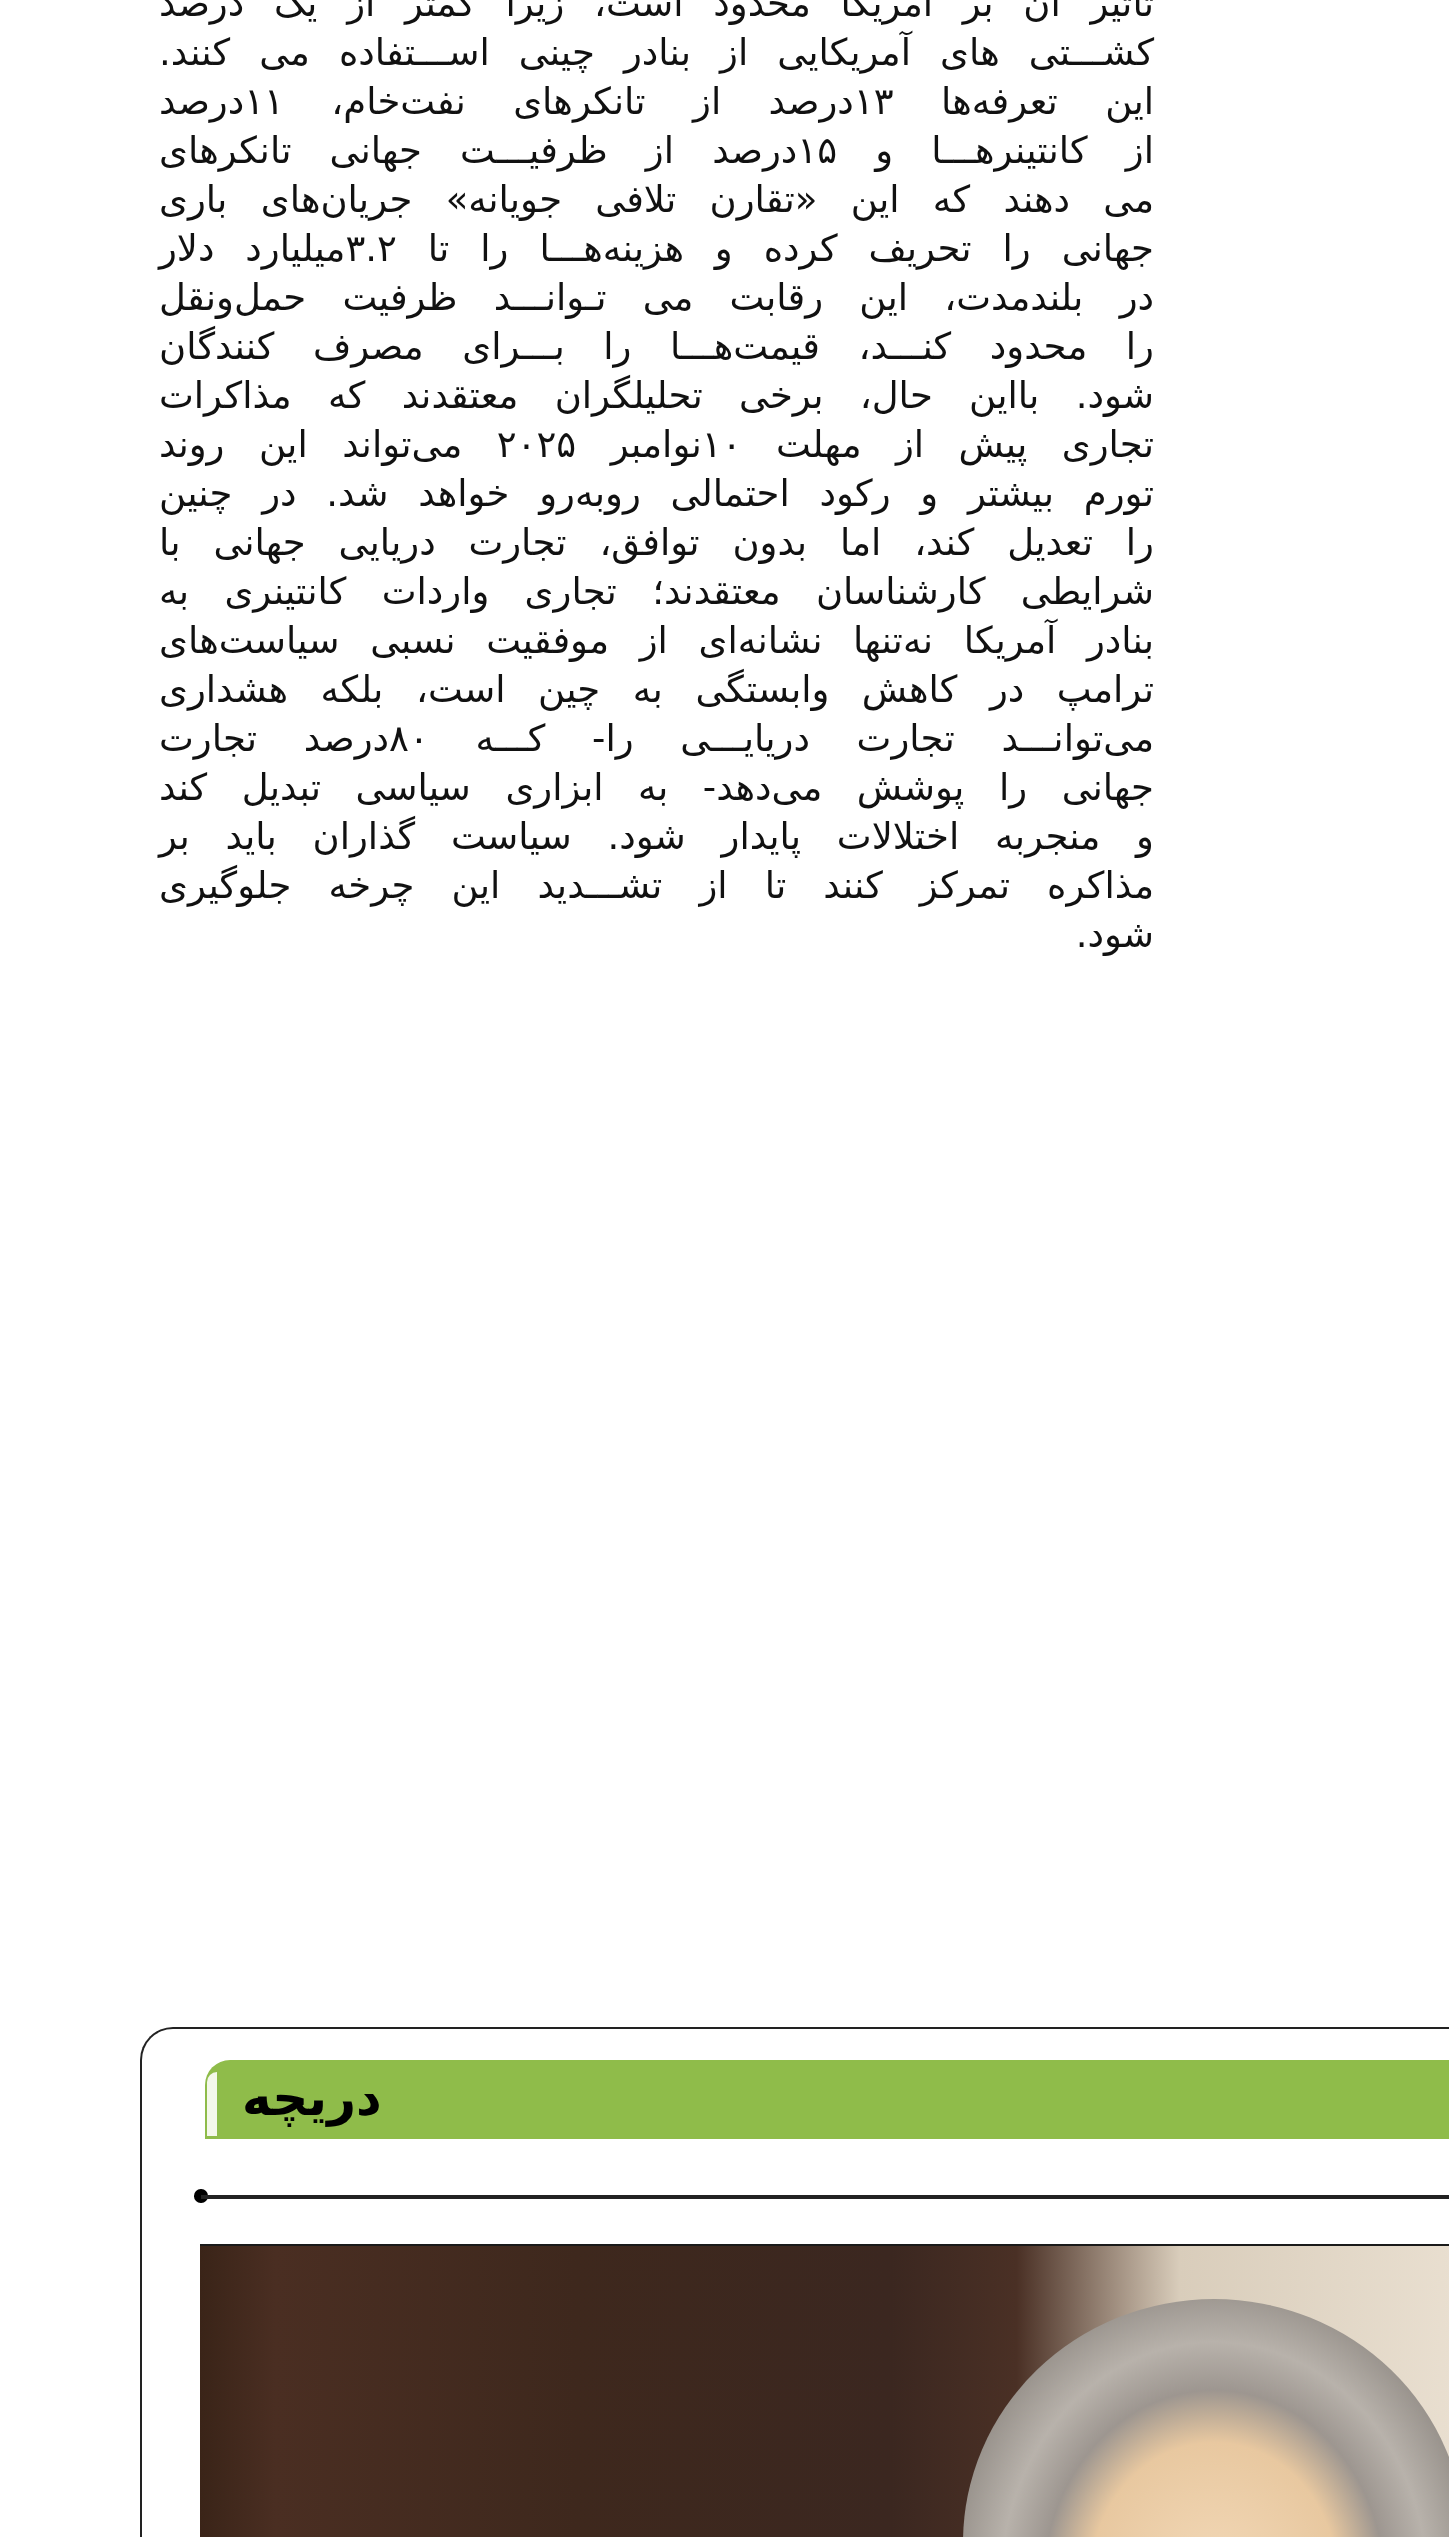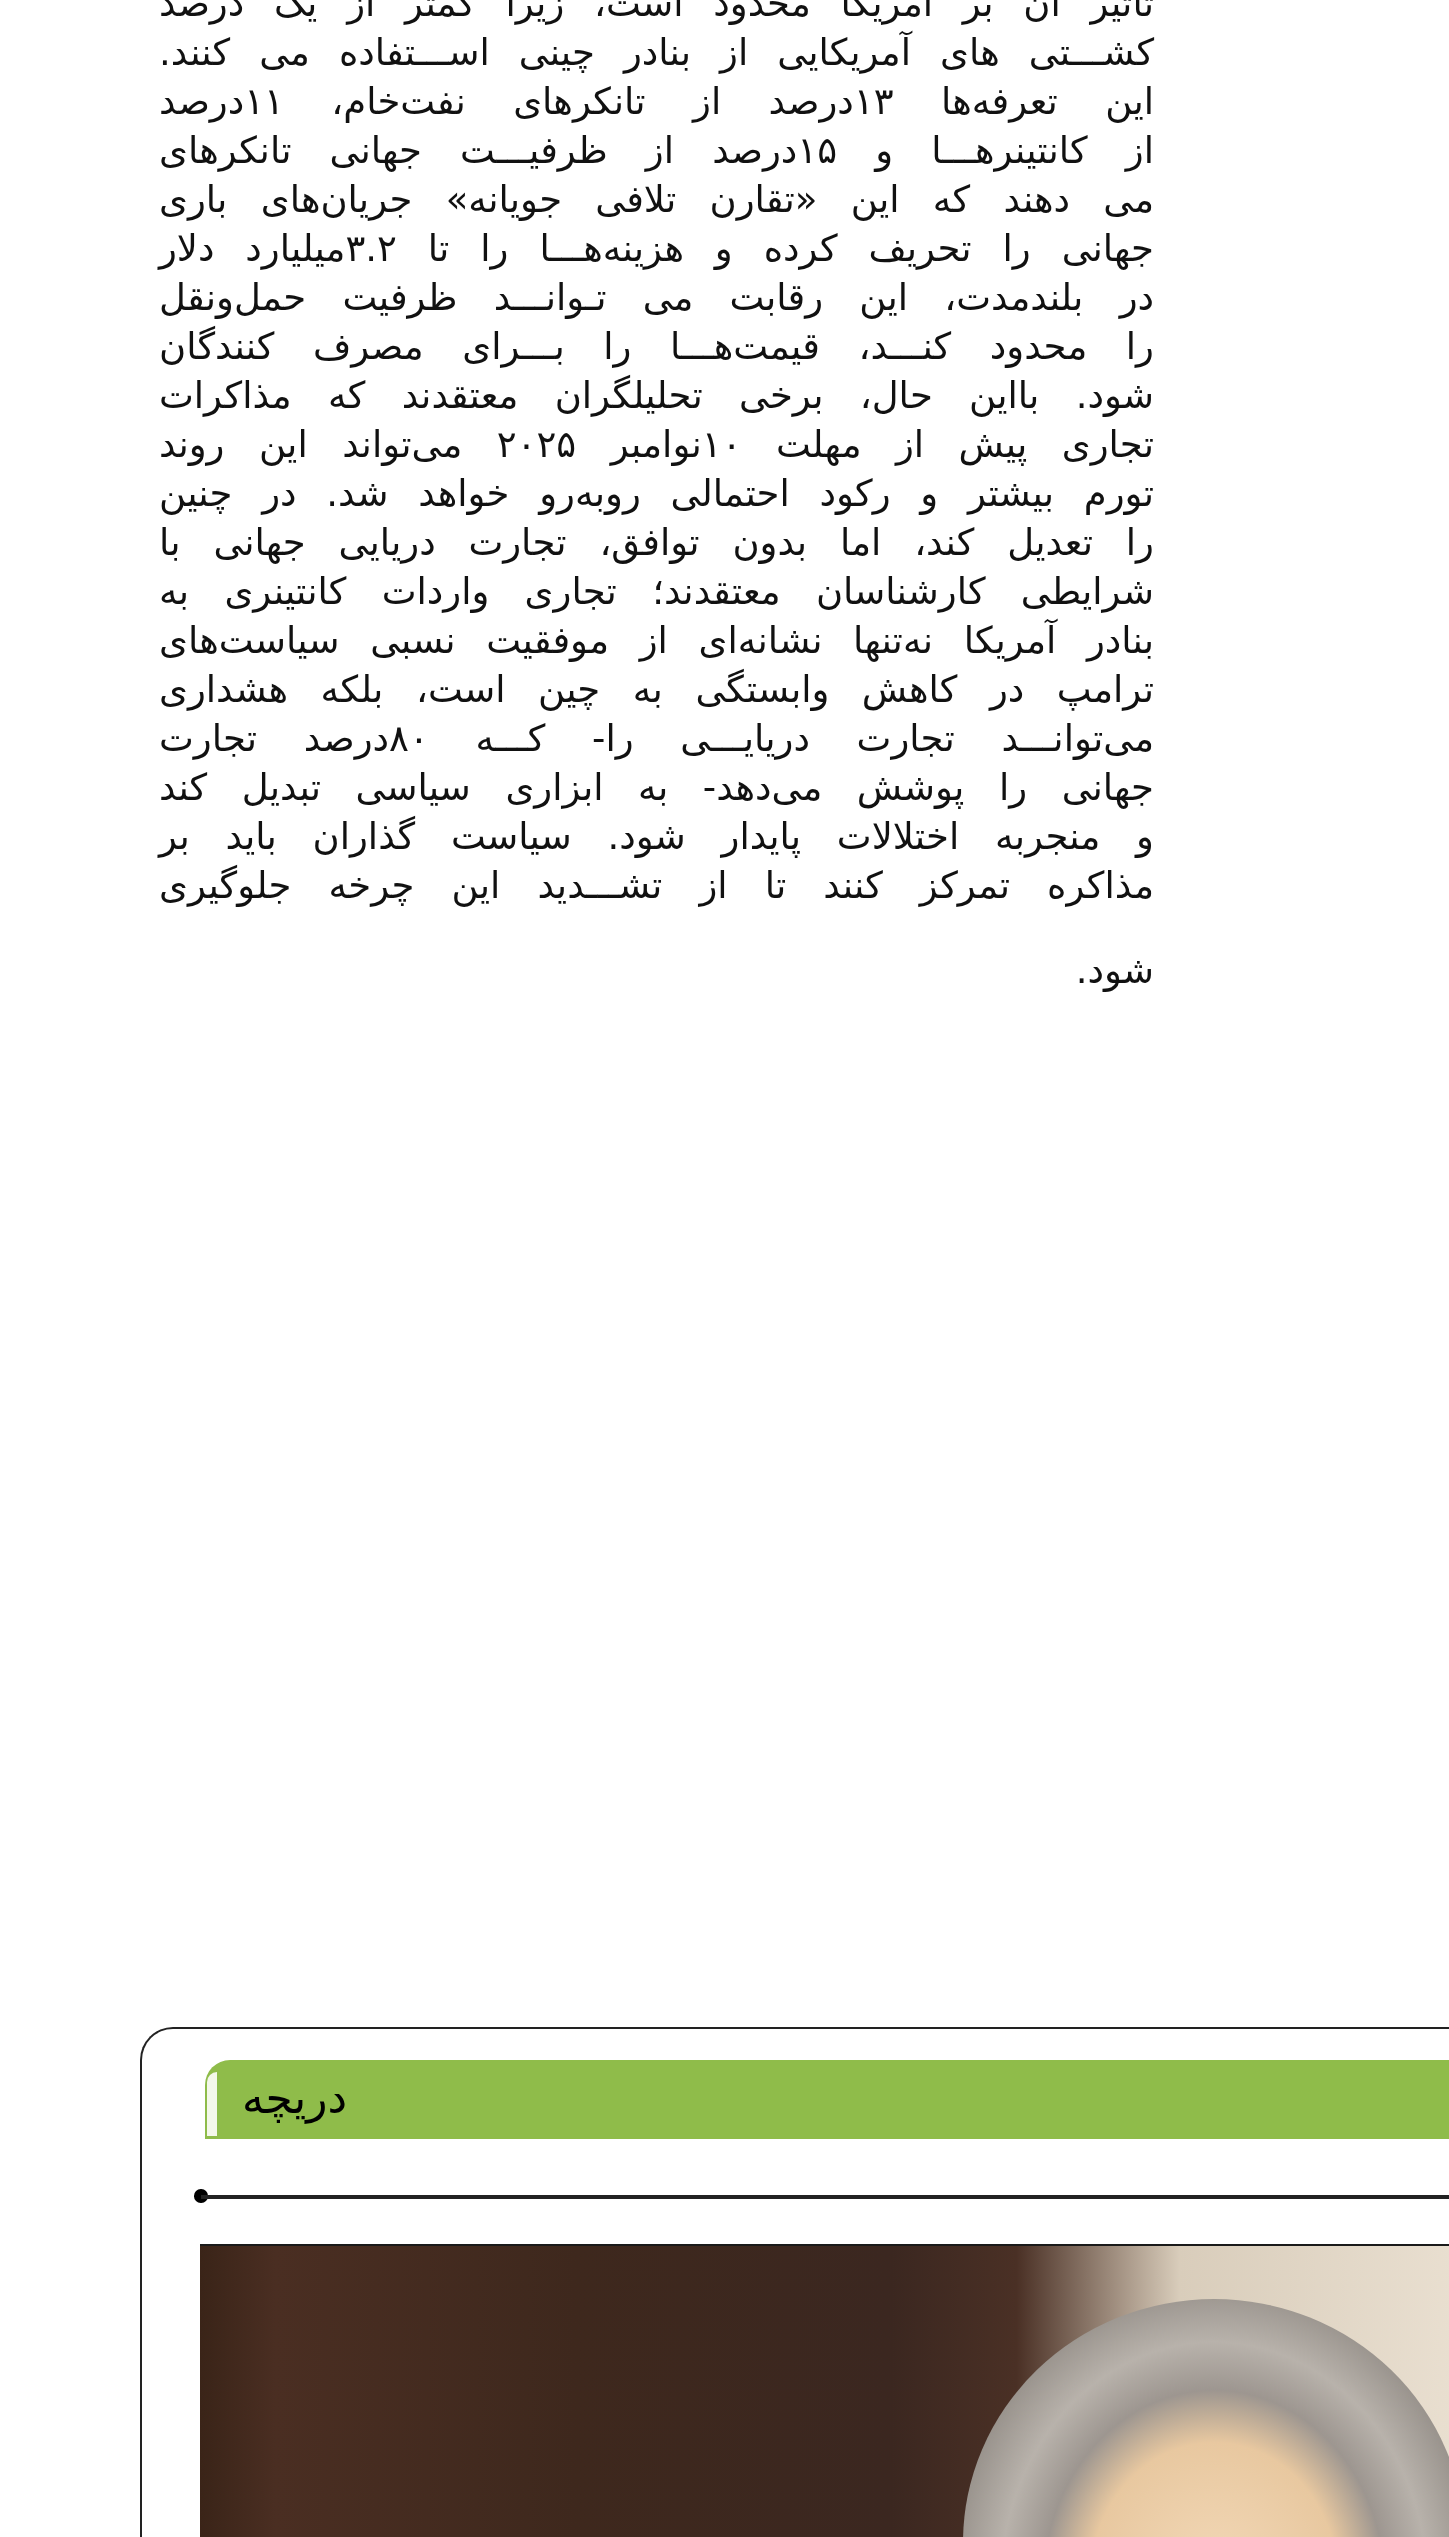--- a/index.html
+++ b/index.html
@@ -12,21 +12,21 @@
     position: absolute; direction: rtl; text-align: justify;
     text-align-last: right;
   }
   .col-main { left: 159px; top: -21px; width: 995px; }
   .col-right { left: 1248px; top: -21px; width: 406px; }
   .line {
     display: block; height: 49px; line-height: 49px;
     font-size: 37px; white-space: nowrap; overflow: visible;
     text-align: justify; text-align-last: justify;
   }
-  .col-main .line.last { text-align-last: right; margin-top: 36px; }
+  .col-main .line.last { text-align-last: right; }
   .col-right .line { text-align-last: right; }
   .col-right .heading {
     font-weight: bold; font-size: 41px; height: 58px; line-height: 58px;
     margin-top: 48px;
   }
 
   .box {
     position: absolute; left: 140px; top: 2027px; width: 1353px; height: 580px;
     border: 2.9px solid #222; border-right: none; border-bottom: none;
     border-top-left-radius: 33px; background: #fff;
@@ -34,21 +34,21 @@
   .green-bar {
     position: absolute; left: 205px; top: 2060px; width: 1256px; height: 79px;
     background: #8fbc4a; border-top-left-radius: 25px;
   }
   .green-bar::before {
     content: ""; position: absolute; left: 1.9px; top: 11.6px; width: 9.7px; height: 64px;
     background: #f4f8ea; border-top-left-radius: 13.5px;
   }
   .green-title {
     position: absolute; left: 242px; top: 2064px; direction: rtl;
-    font-size: 44px; font-weight: normal; color: #000; line-height: 68px;
+    font-size: 50px; font-weight: bold; color: #000; line-height: 68px;
   }
   .rule {
     position: absolute; left: 201px; top: 2195px; width: 1256px; height: 3.9px;
     background: #222;
   }
   .rule-dot {
     position: absolute; left: 194px; top: 2189px; width: 13.5px; height: 13.5px;
     border-radius: 50%; background: #000;
   }
   .photo {

